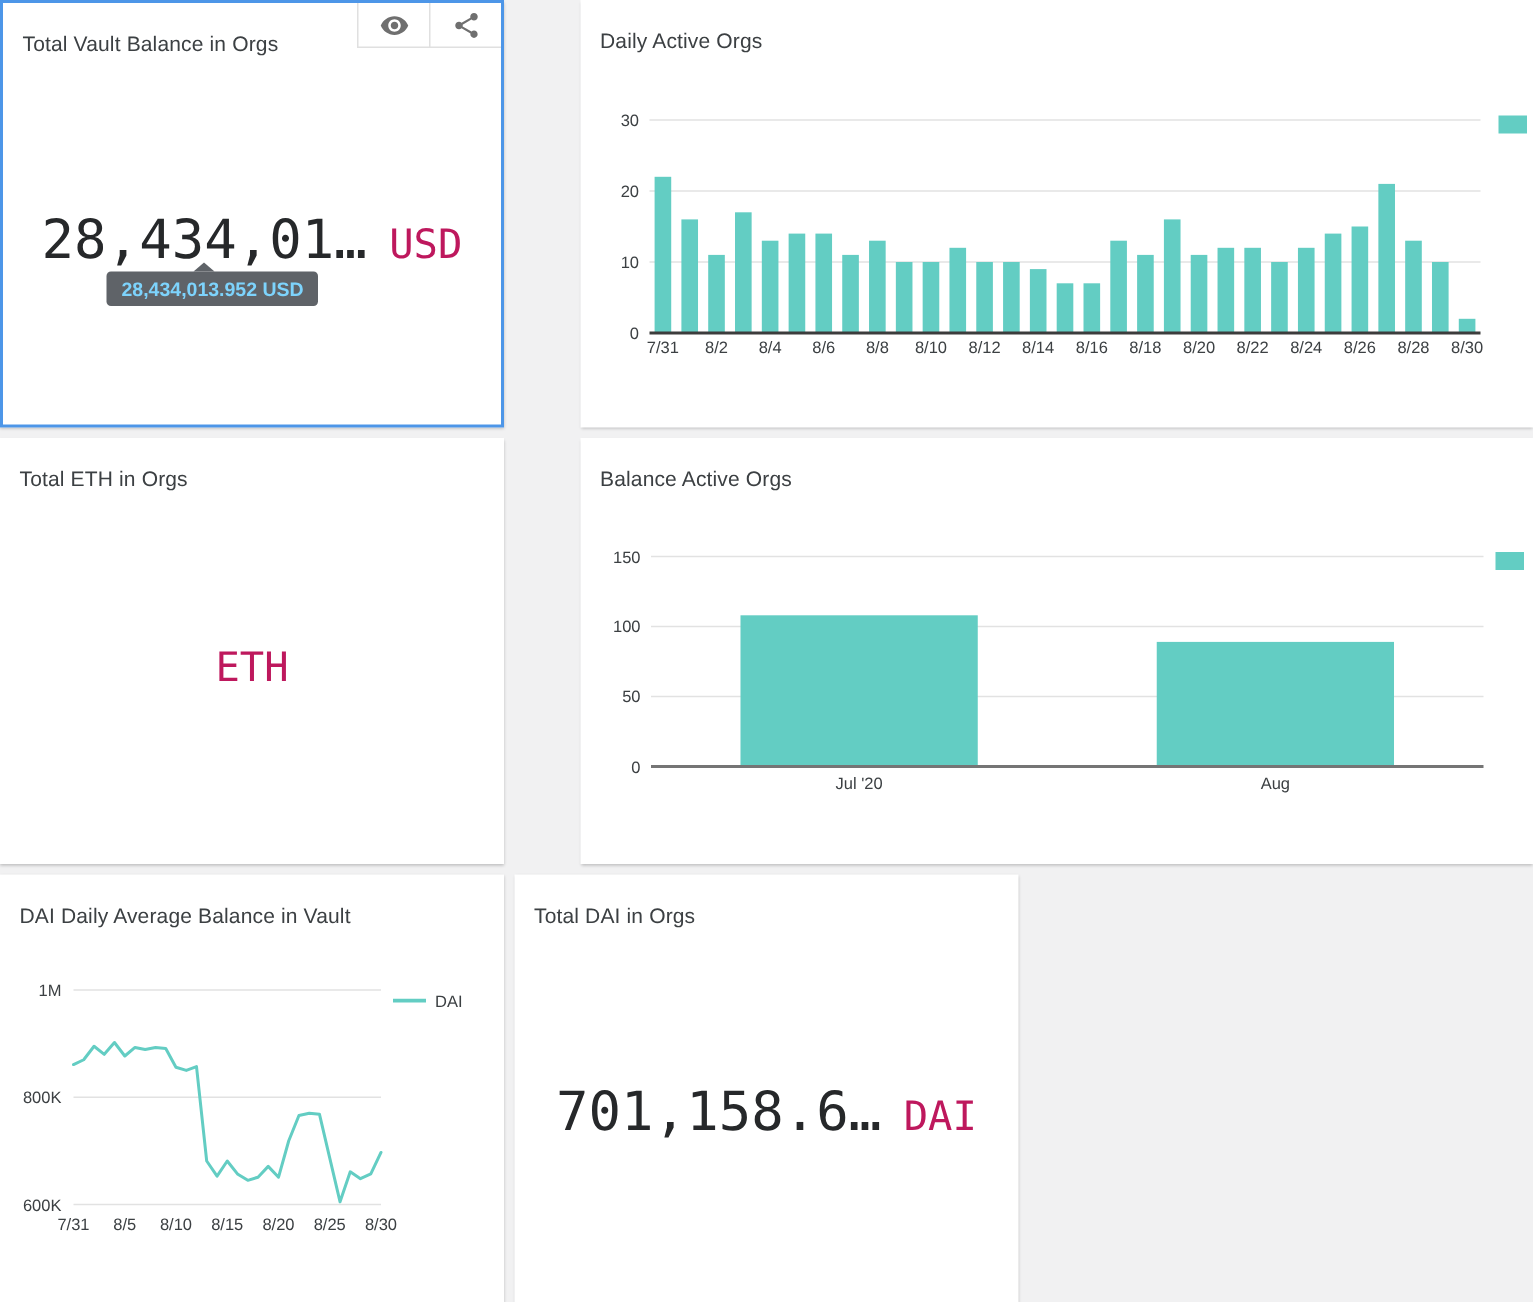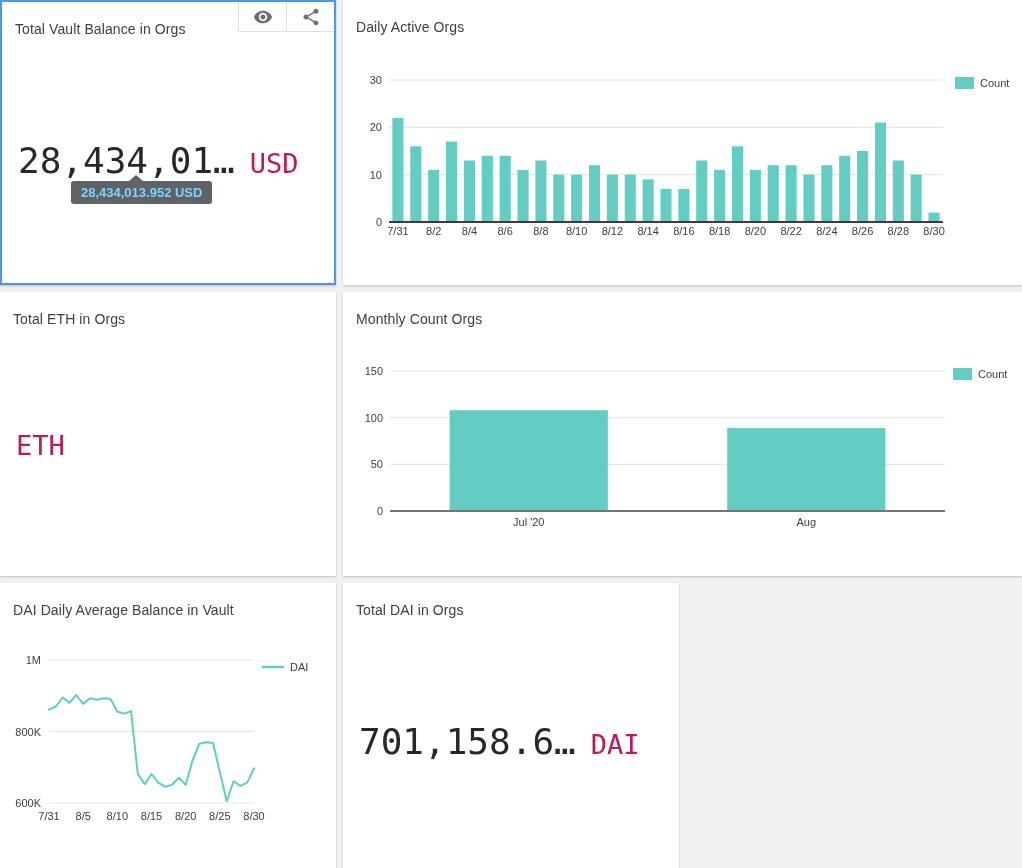--- a/index.html
+++ b/index.html
@@ -17,39 +17,39 @@
     column-gap:7px;row-gap:7px;
   }
   .card{
     position:relative;
     background:#ffffff;
     box-shadow:0 1px 2px rgba(0,0,0,0.22);
     box-sizing:border-box;
     overflow:hidden;
   }
   .card.selected{border:2px solid #4d96e8;}
-  .card.wide{grid-column:2 / 4;}
+  .card.wide{grid-column:2 / 4;margin-left:44px;}
   .card-title{
     position:absolute;top:19px;left:13px;margin:0;
     font-size:14px;font-weight:400;color:#3c4043;letter-spacing:.1px;
   }
   .toolbar{
     position:absolute;top:0;right:0;display:flex;z-index:3;background:#fff;
   }
   .tb-btn{
     width:48px;height:30px;
     background:#fff;border:none;
     border-left:1px solid #e0e0e0;border-bottom:1px solid #e0e0e0;
     display:flex;align-items:center;justify-content:center;
     padding:0;cursor:pointer;
   }
   .tb-btn svg{width:20px;height:20px;fill:#6f6f6f;}
   .value-row{
-    position:absolute;top:138px;left:16px;right:0;
-    display:flex;align-items:baseline;gap:15px;
+    position:absolute;top:138px;left:0;right:0;
+    display:flex;justify-content:center;align-items:baseline;gap:15px;
     white-space:nowrap;
   }
   .value{
     font-family:"DejaVu Sans Mono", monospace;
     font-size:36px;color:#26282a;
   }
   .unit{
     font-family:"DejaVu Sans Mono", monospace;
     font-size:27px;color:#be185d;
   }
@@ -160,21 +160,21 @@
   </section>
 
   <section class="card">
     <h2 class="card-title">Total ETH in Orgs</h2>
     <div class="value-row">
       <span class="unit">ETH</span>
     </div>
   </section>
 
   <section class="card wide">
-    <h2 class="card-title">Monthly Count Orgs</h2>
+    <h2 class="card-title">Balance Active Orgs</h2>
     <svg class="chart" id="chart-monthly" width="679" height="284">
         <text x="40" y="223" text-anchor="end">0</text>
         <line x1="47" y1="172.33333333333334" x2="602" y2="172.33333333333334" stroke="#e2e2e2" stroke-width="1"></line>
         <text x="40" y="176.33333333333334" text-anchor="end">50</text>
         <line x1="47" y1="125.66666666666667" x2="602" y2="125.66666666666667" stroke="#e2e2e2" stroke-width="1"></line>
         <text x="40" y="129.66666666666669" text-anchor="end">100</text>
         <line x1="47" y1="79" x2="602" y2="79" stroke="#e2e2e2" stroke-width="1"></line>
         <text x="40" y="83" text-anchor="end">150</text>
         <rect x="106.66250000000001" y="118.2" width="158.17499999999998" height="100.8" fill="#63cdc3"></rect>
         <rect x="384.1625" y="135.93333333333334" width="158.17499999999998" height="83.06666666666666" fill="#63cdc3"></rect>

